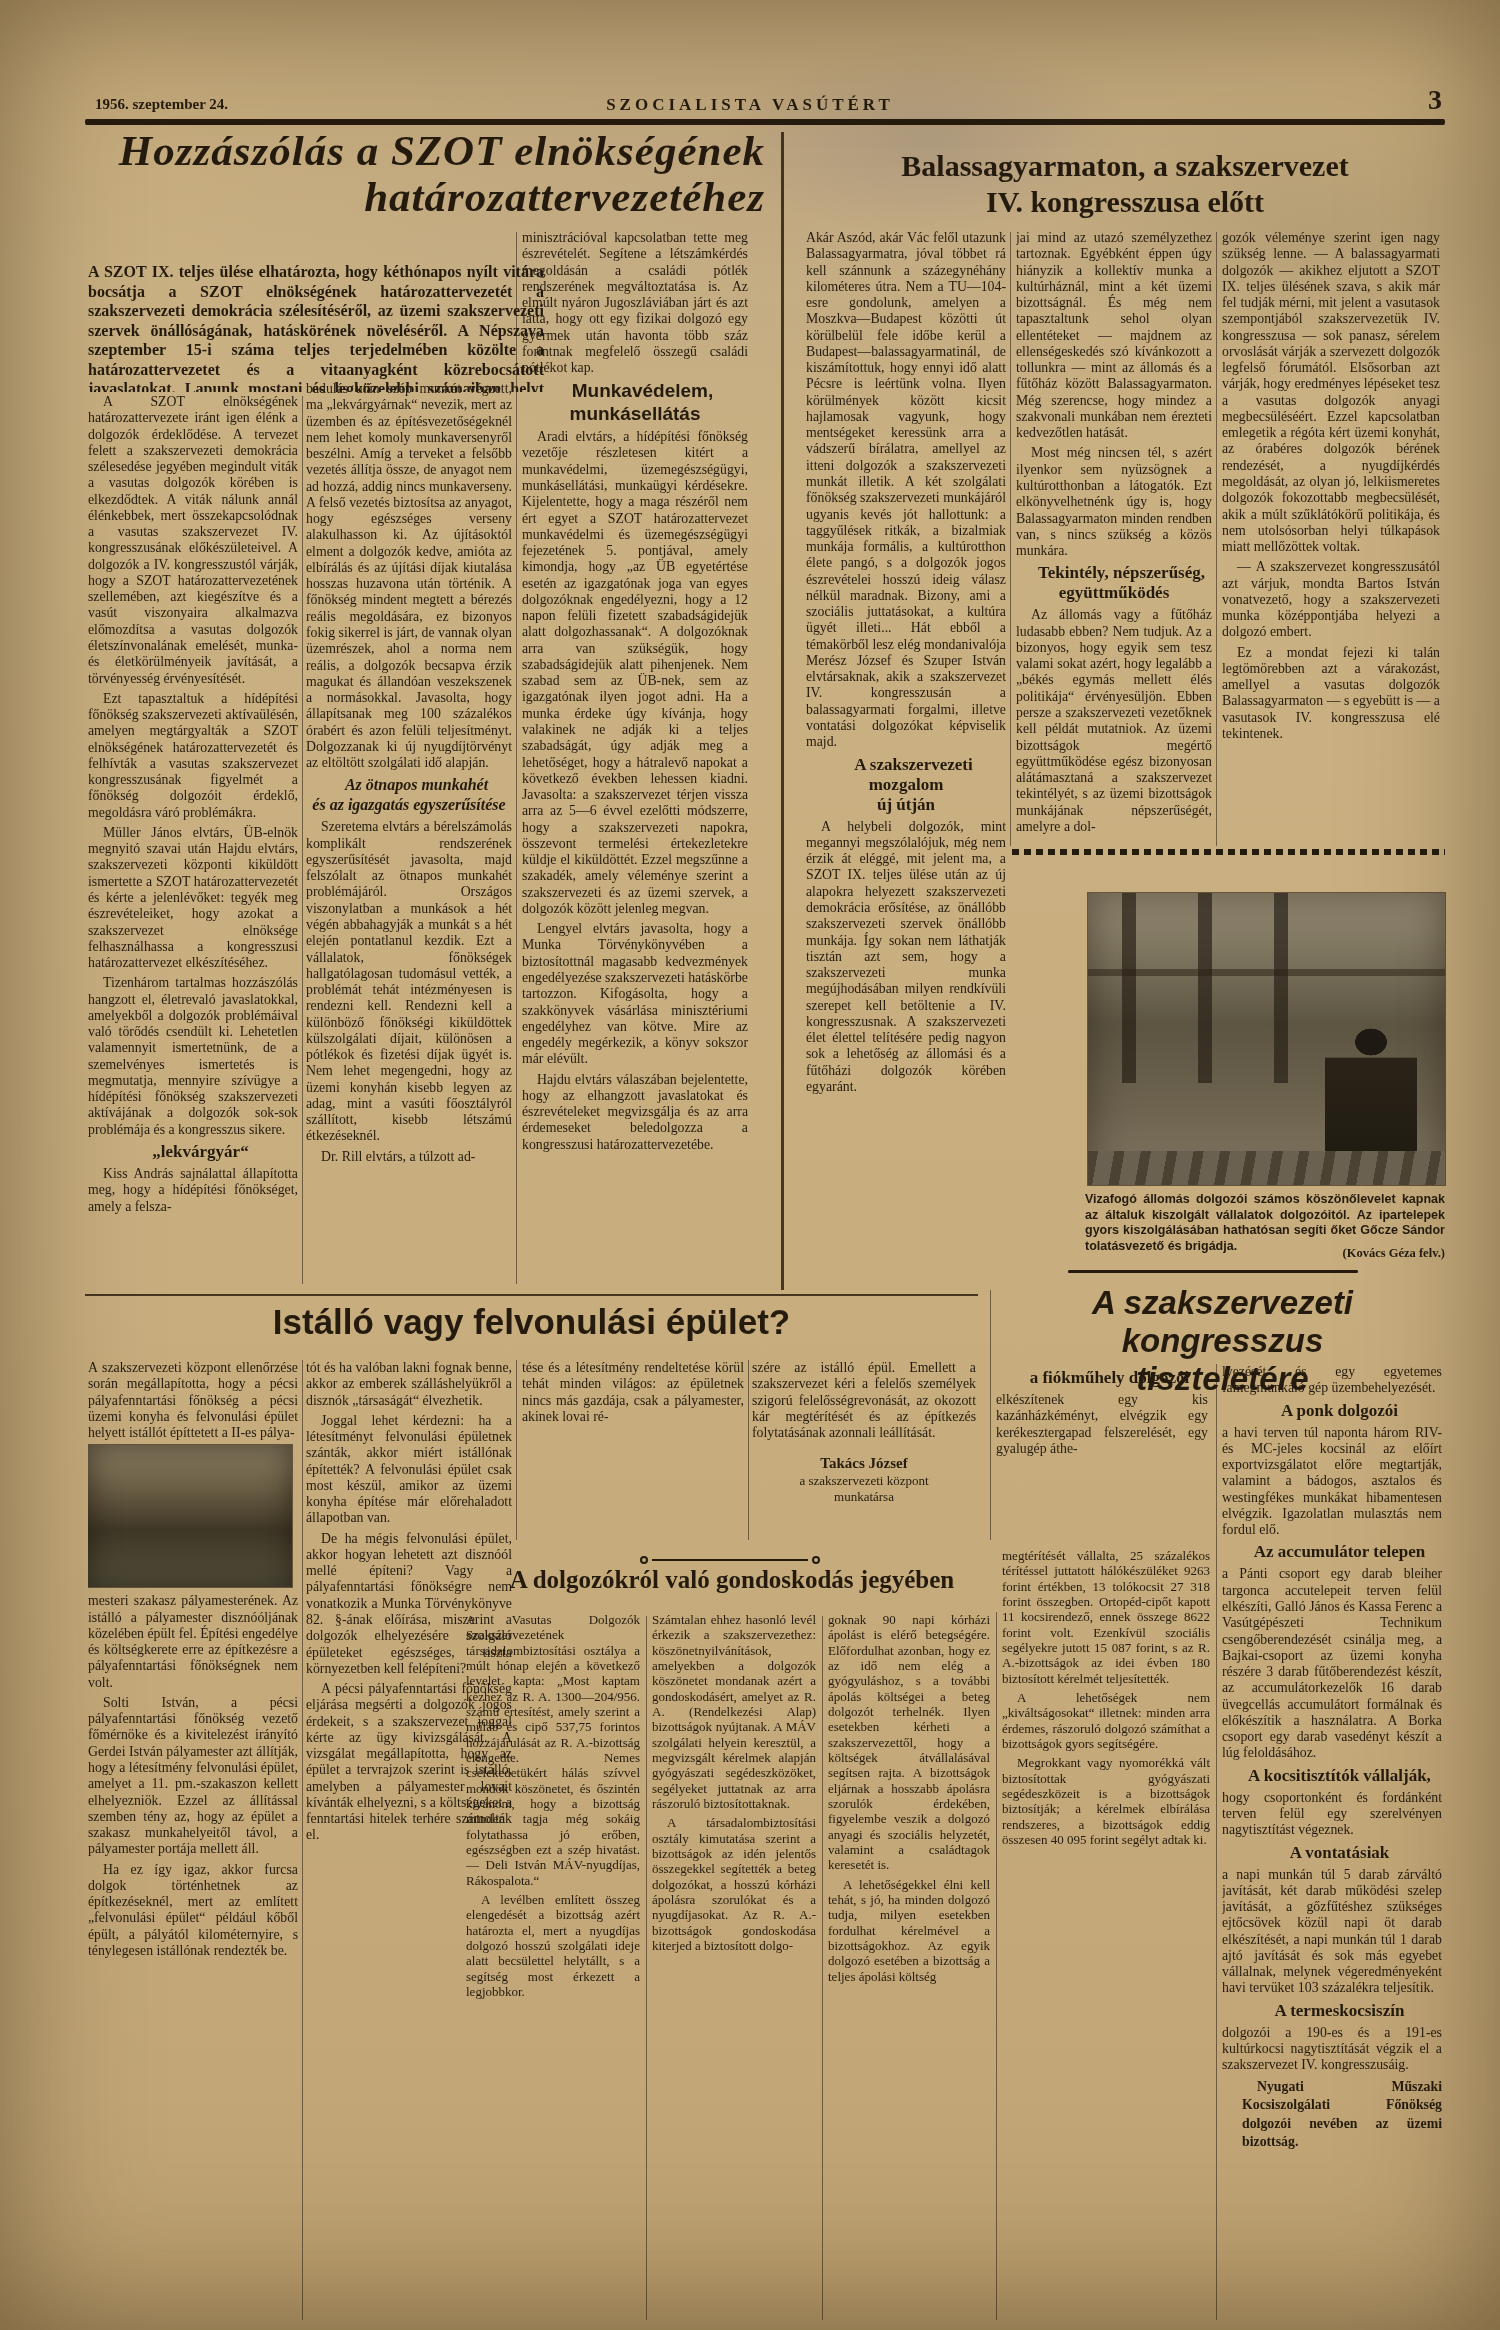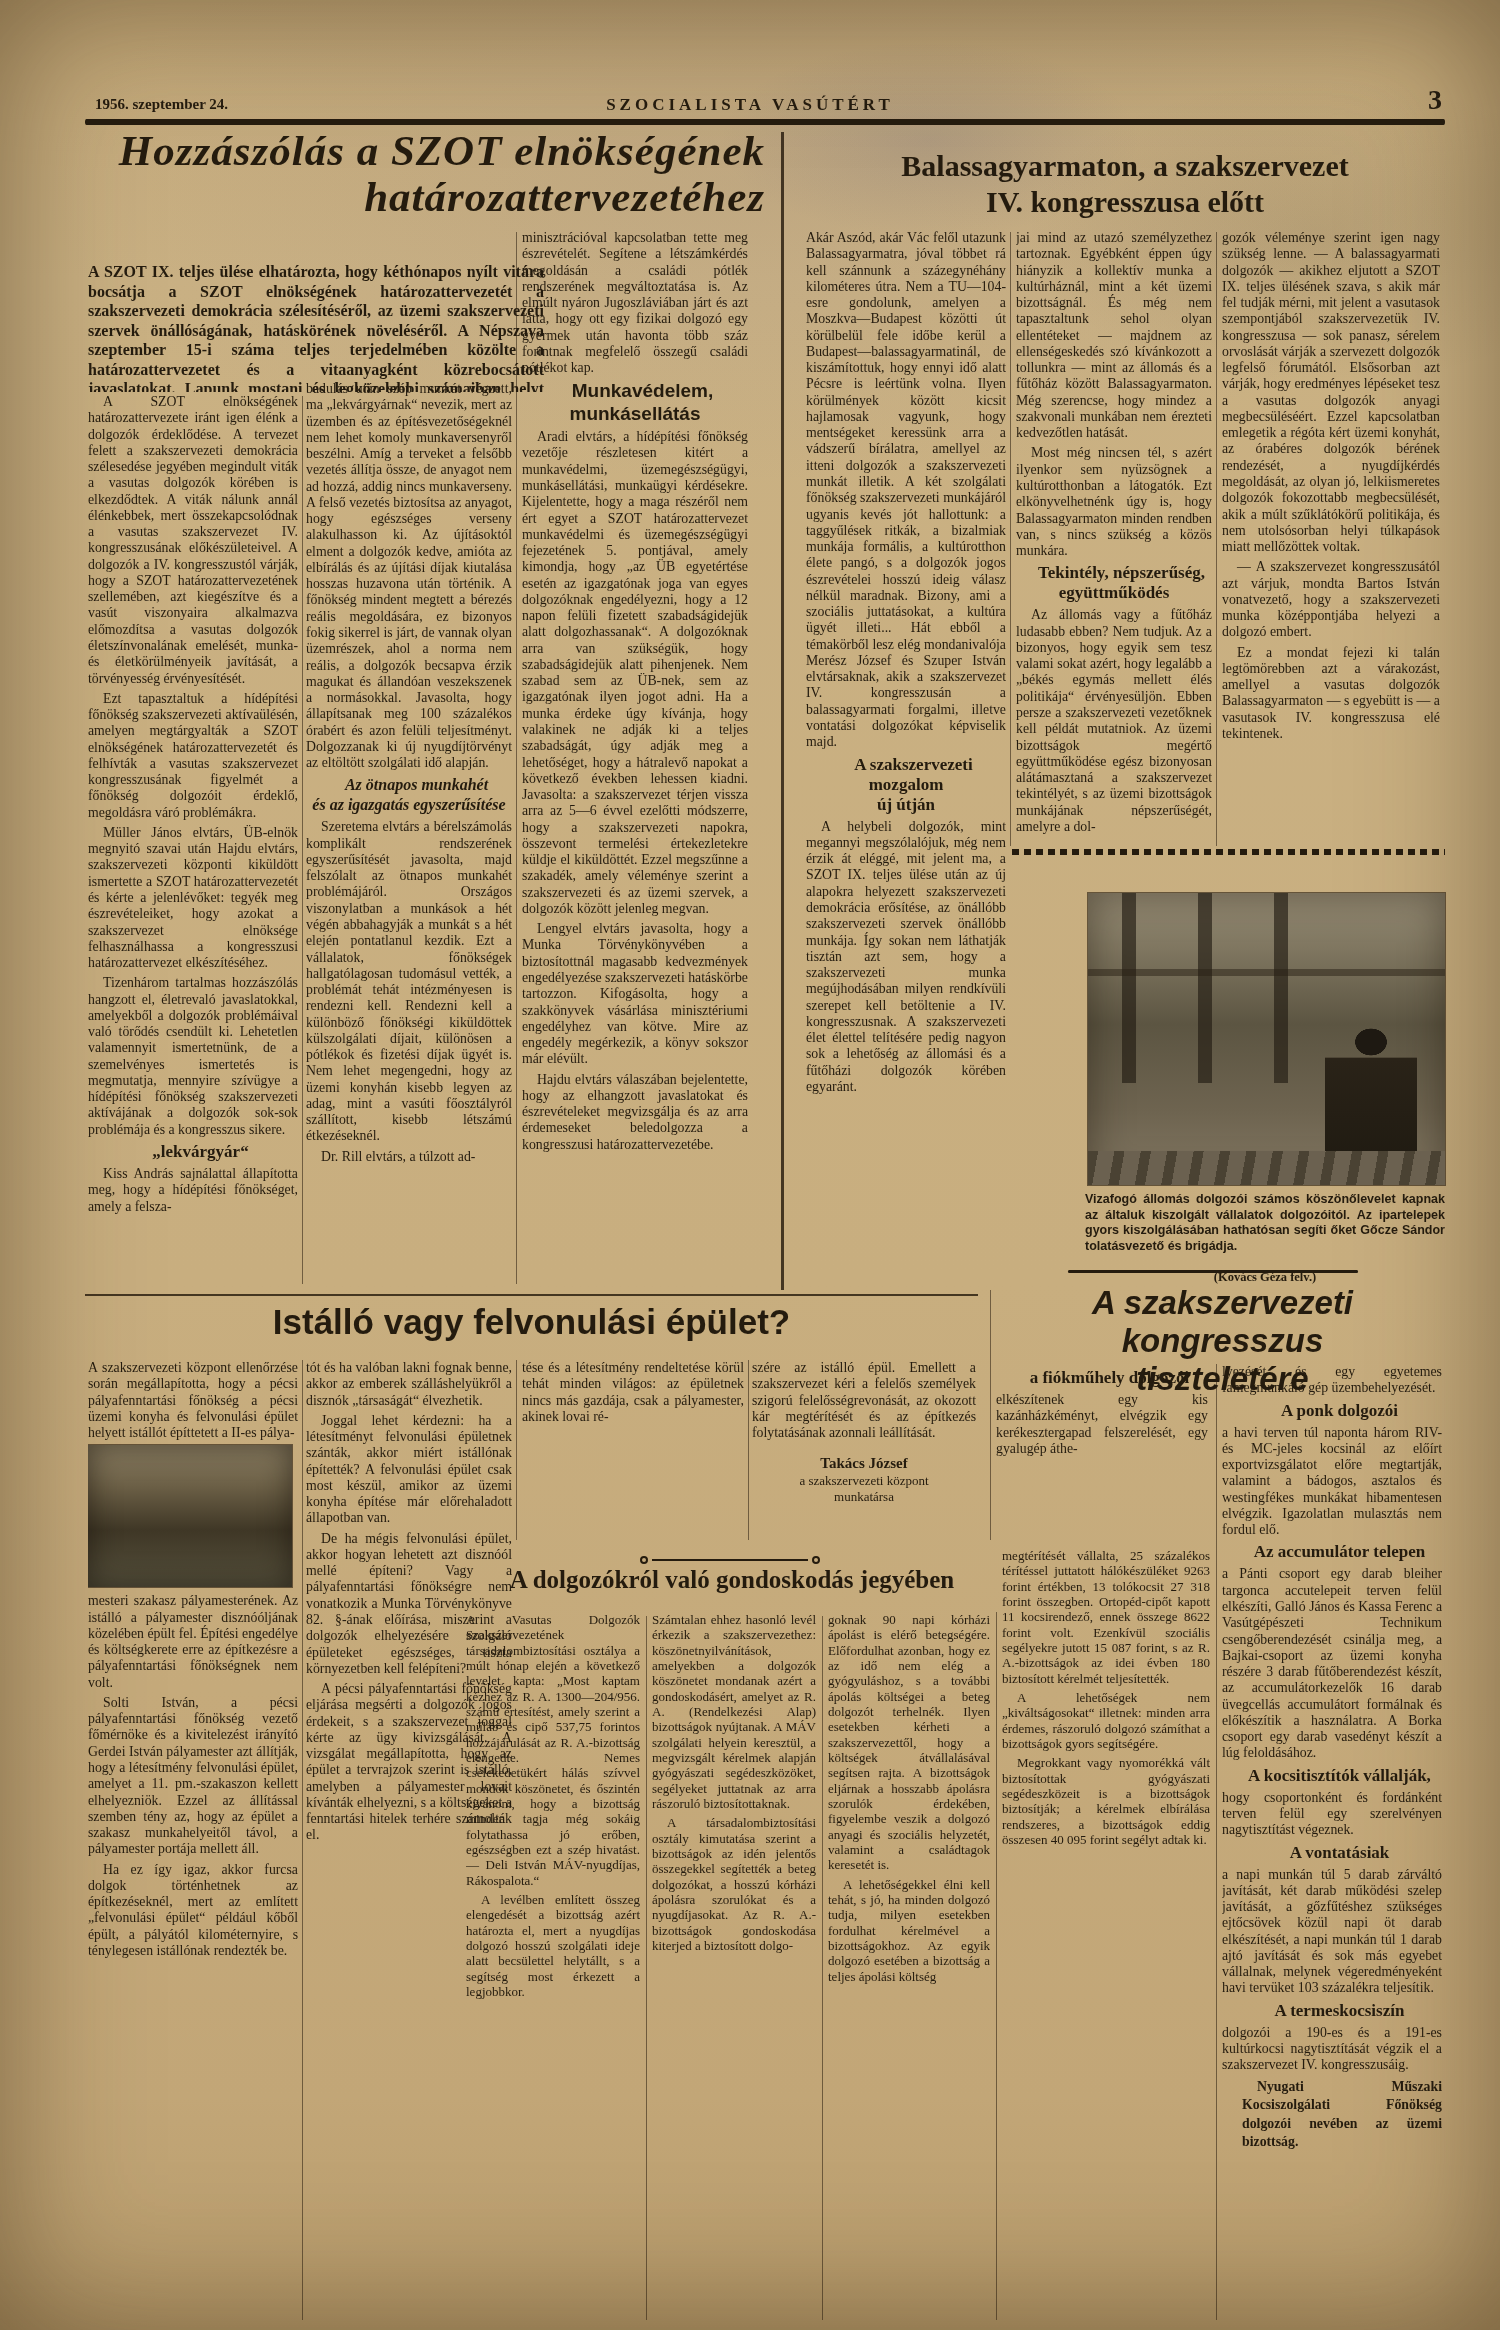--- a/index.html
+++ b/index.html
@@ -49,22 +49,22 @@
   .photo .beam{position:absolute;left:0;top:26%;width:100%;height:7px;background:rgba(40,32,20,.5);}
   .photo .figure{position:absolute;right:28px;bottom:14px;width:92px;height:150px;
                  background:radial-gradient(26px 22px at 50% 14%, #1e1912 60%, transparent 62%),
                             linear-gradient(180deg, transparent 24%, #2a2318 25%, #1f1a11 100%);
                  border-radius:8px;}
   .photo .track{position:absolute;left:0;bottom:0;width:100%;height:34px;
                 background:repeating-linear-gradient(100deg,#4a4233 0 10px,#6b6150 10px 26px);}
   .caption{position:absolute;left:1085px;top:1192px;width:360px;
            font-family:"Liberation Sans",sans-serif;font-weight:bold;font-size:12.5px;
            line-height:1.25;text-align:justify;}
-  .credit{position:absolute;left:1085px;top:1246px;width:360px;text-align:center;
-          font-weight:bold;font-size:12.5px;margin-top:24px;}
+  .credit{position:absolute;left:1085px;top:1246px;width:360px;text-align:right;
+          font-weight:bold;font-size:12.5px;}
   .kong-rule{position:absolute;left:1068px;top:1270px;width:290px;height:3px;background:#241b0e;
              border-radius:2px/100%;}
   .kong-h{position:absolute;left:1000px;top:1284px;width:445px;text-align:center;
           font-family:"Liberation Sans",sans-serif;font-style:italic;font-weight:bold;
           font-size:33px;line-height:1.15;}
   .kong-sign{font-weight:bold;text-indent:0;margin-top:10px;padding-left:20px;line-height:1.35;}
   
   .ist-rule{position:absolute;left:85px;top:1294px;width:893px;height:2px;background:rgba(35,24,10,.8);}
   .ist-h{position:absolute;left:85px;top:1302px;width:893px;text-align:center;
          font-family:"Liberation Sans",sans-serif;font-weight:bold;font-size:35px;}

